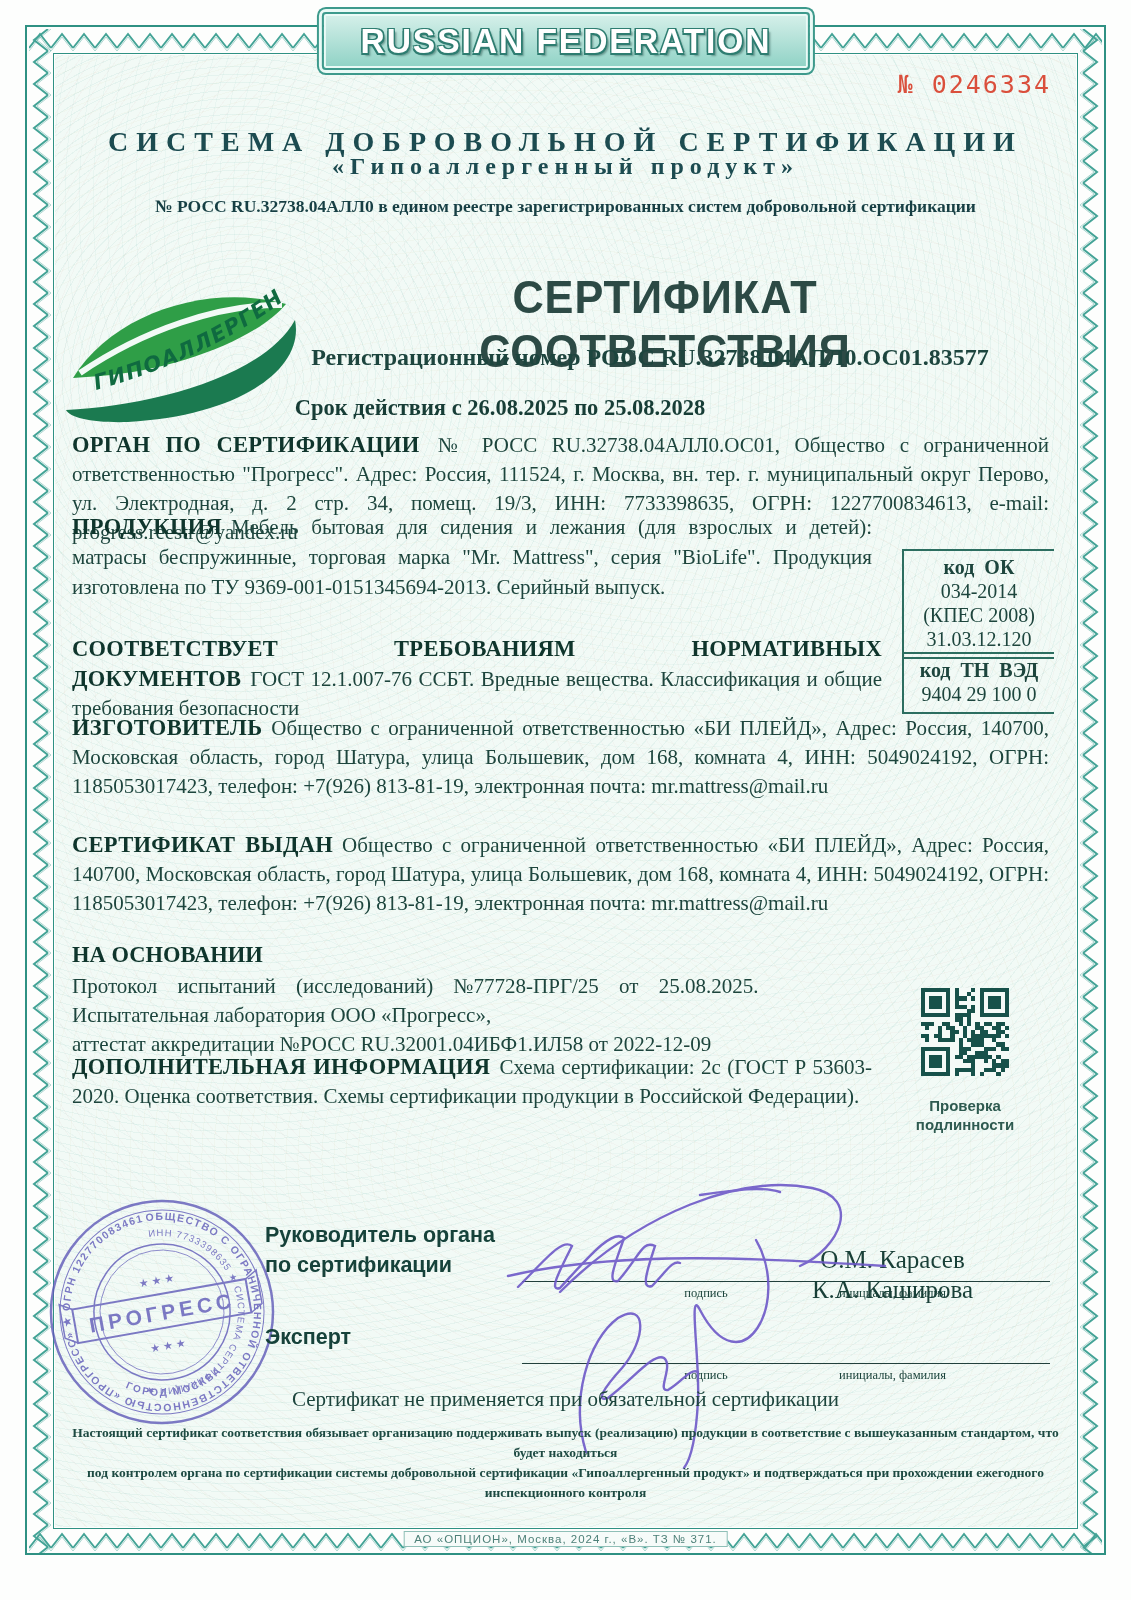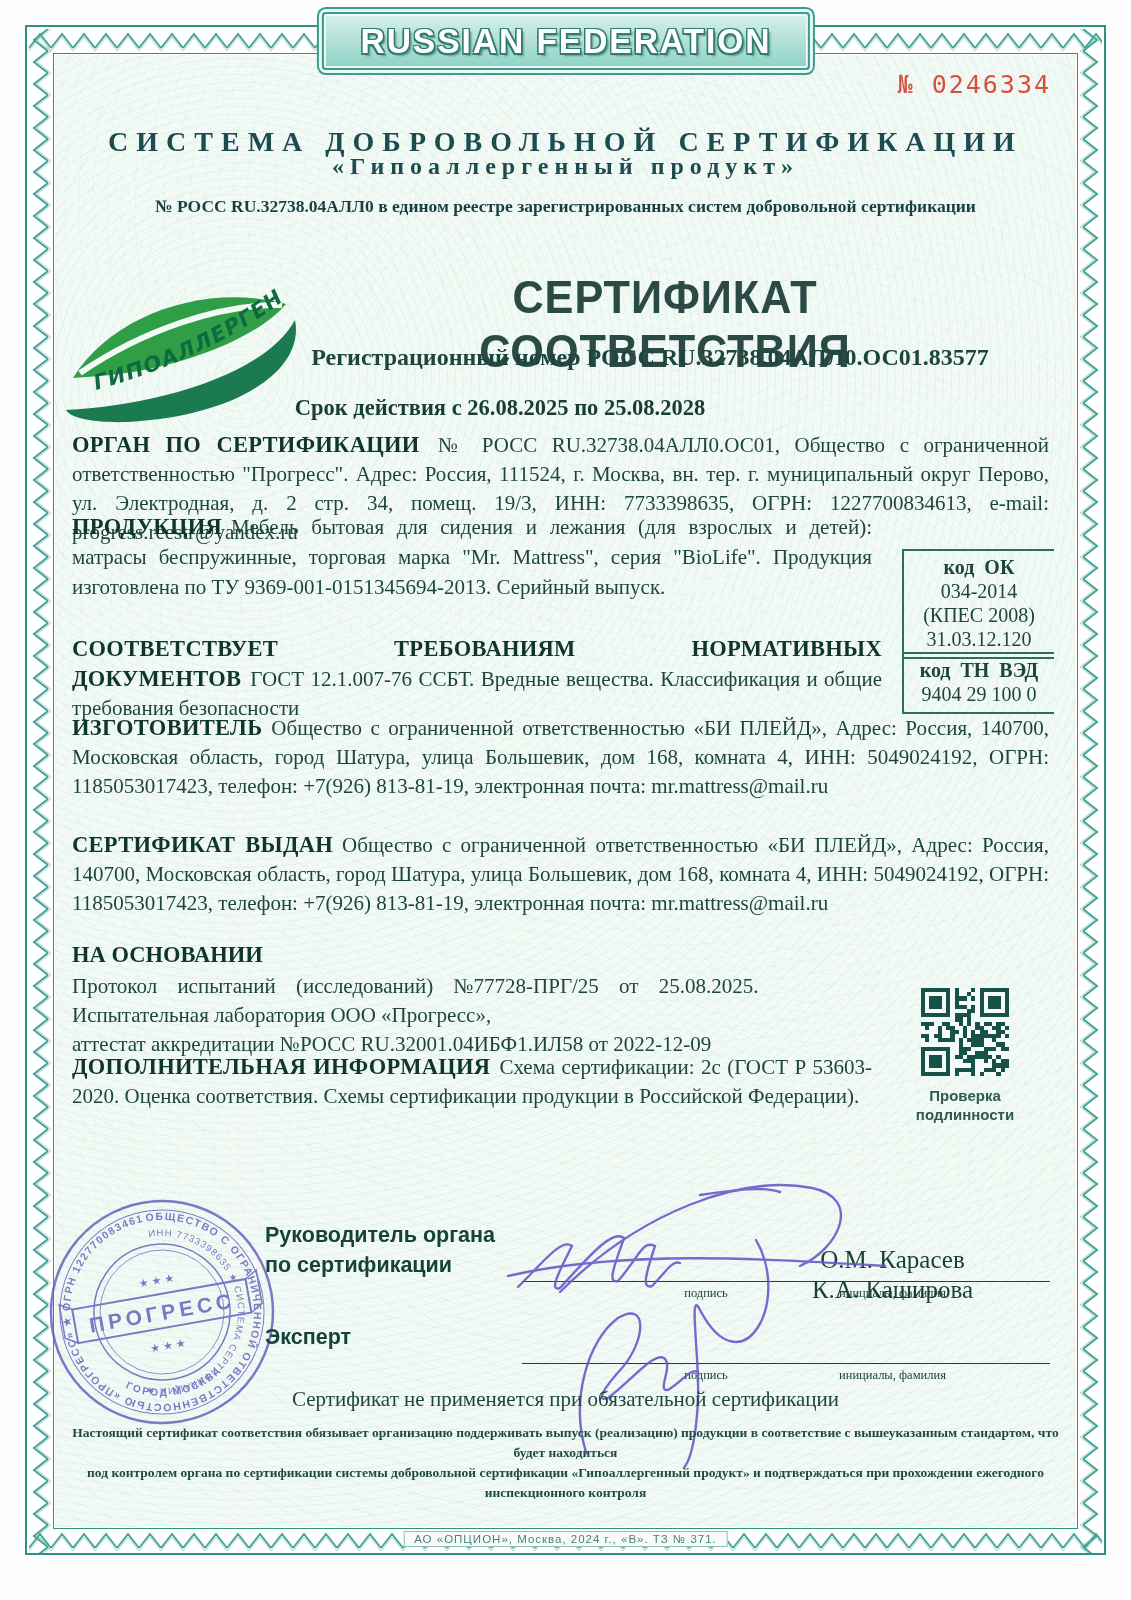--- a/index.html
+++ b/index.html
@@ -54,21 +54,21 @@
   .sec{position:absolute;font-size:21px;line-height:29px;color:#1d453d;text-align:justify;}
   .sec .lbl{font-weight:bold;font-size:22.5px;color:#0f352c;margin-right:9px;letter-spacing:.3px;}
   .sec .blk{display:block;font-weight:bold;font-size:22.5px;color:#0f352c;margin-bottom:3px;}
   .spread{word-spacing:15px;}
   .codebox{position:absolute;left:902px;width:146px;border:2px solid #2c6e60;border-right:none;
     text-align:center;font-size:20px;line-height:24px;color:#1d453d;padding:4px 2px 6px 2px;}
   .codebox .cb-lbl{font-weight:bold;word-spacing:5px;}
   
   .qrwrap{position:absolute;left:899px;top:988px;width:132px;text-align:center;}
   .qrcap{font-family:"Liberation Sans",sans-serif;font-weight:bold;font-size:15px;
-    line-height:19px;color:#2e5a50;margin-top:6px;}
+    line-height:19px;color:#2e5a50;margin-top:16px;}
   
   .role{position:absolute;font-family:"Liberation Sans",sans-serif;font-weight:bold;
     font-size:21.5px;line-height:30px;color:#16423a;}
   .sigline{position:absolute;height:0;border-top:1.5px solid #22403c;}
   .sublabel{position:absolute;font-size:12.5px;color:#1c443c;text-align:center;}
   .signame{position:absolute;font-size:25px;color:#183f37;text-align:center;}
   .sig-overlay{position:absolute;left:0;top:0;pointer-events:none;}
   
   .note{position:absolute;left:100px;right:100px;top:1387px;text-align:center;
     font-size:21px;color:#1d453d;}

